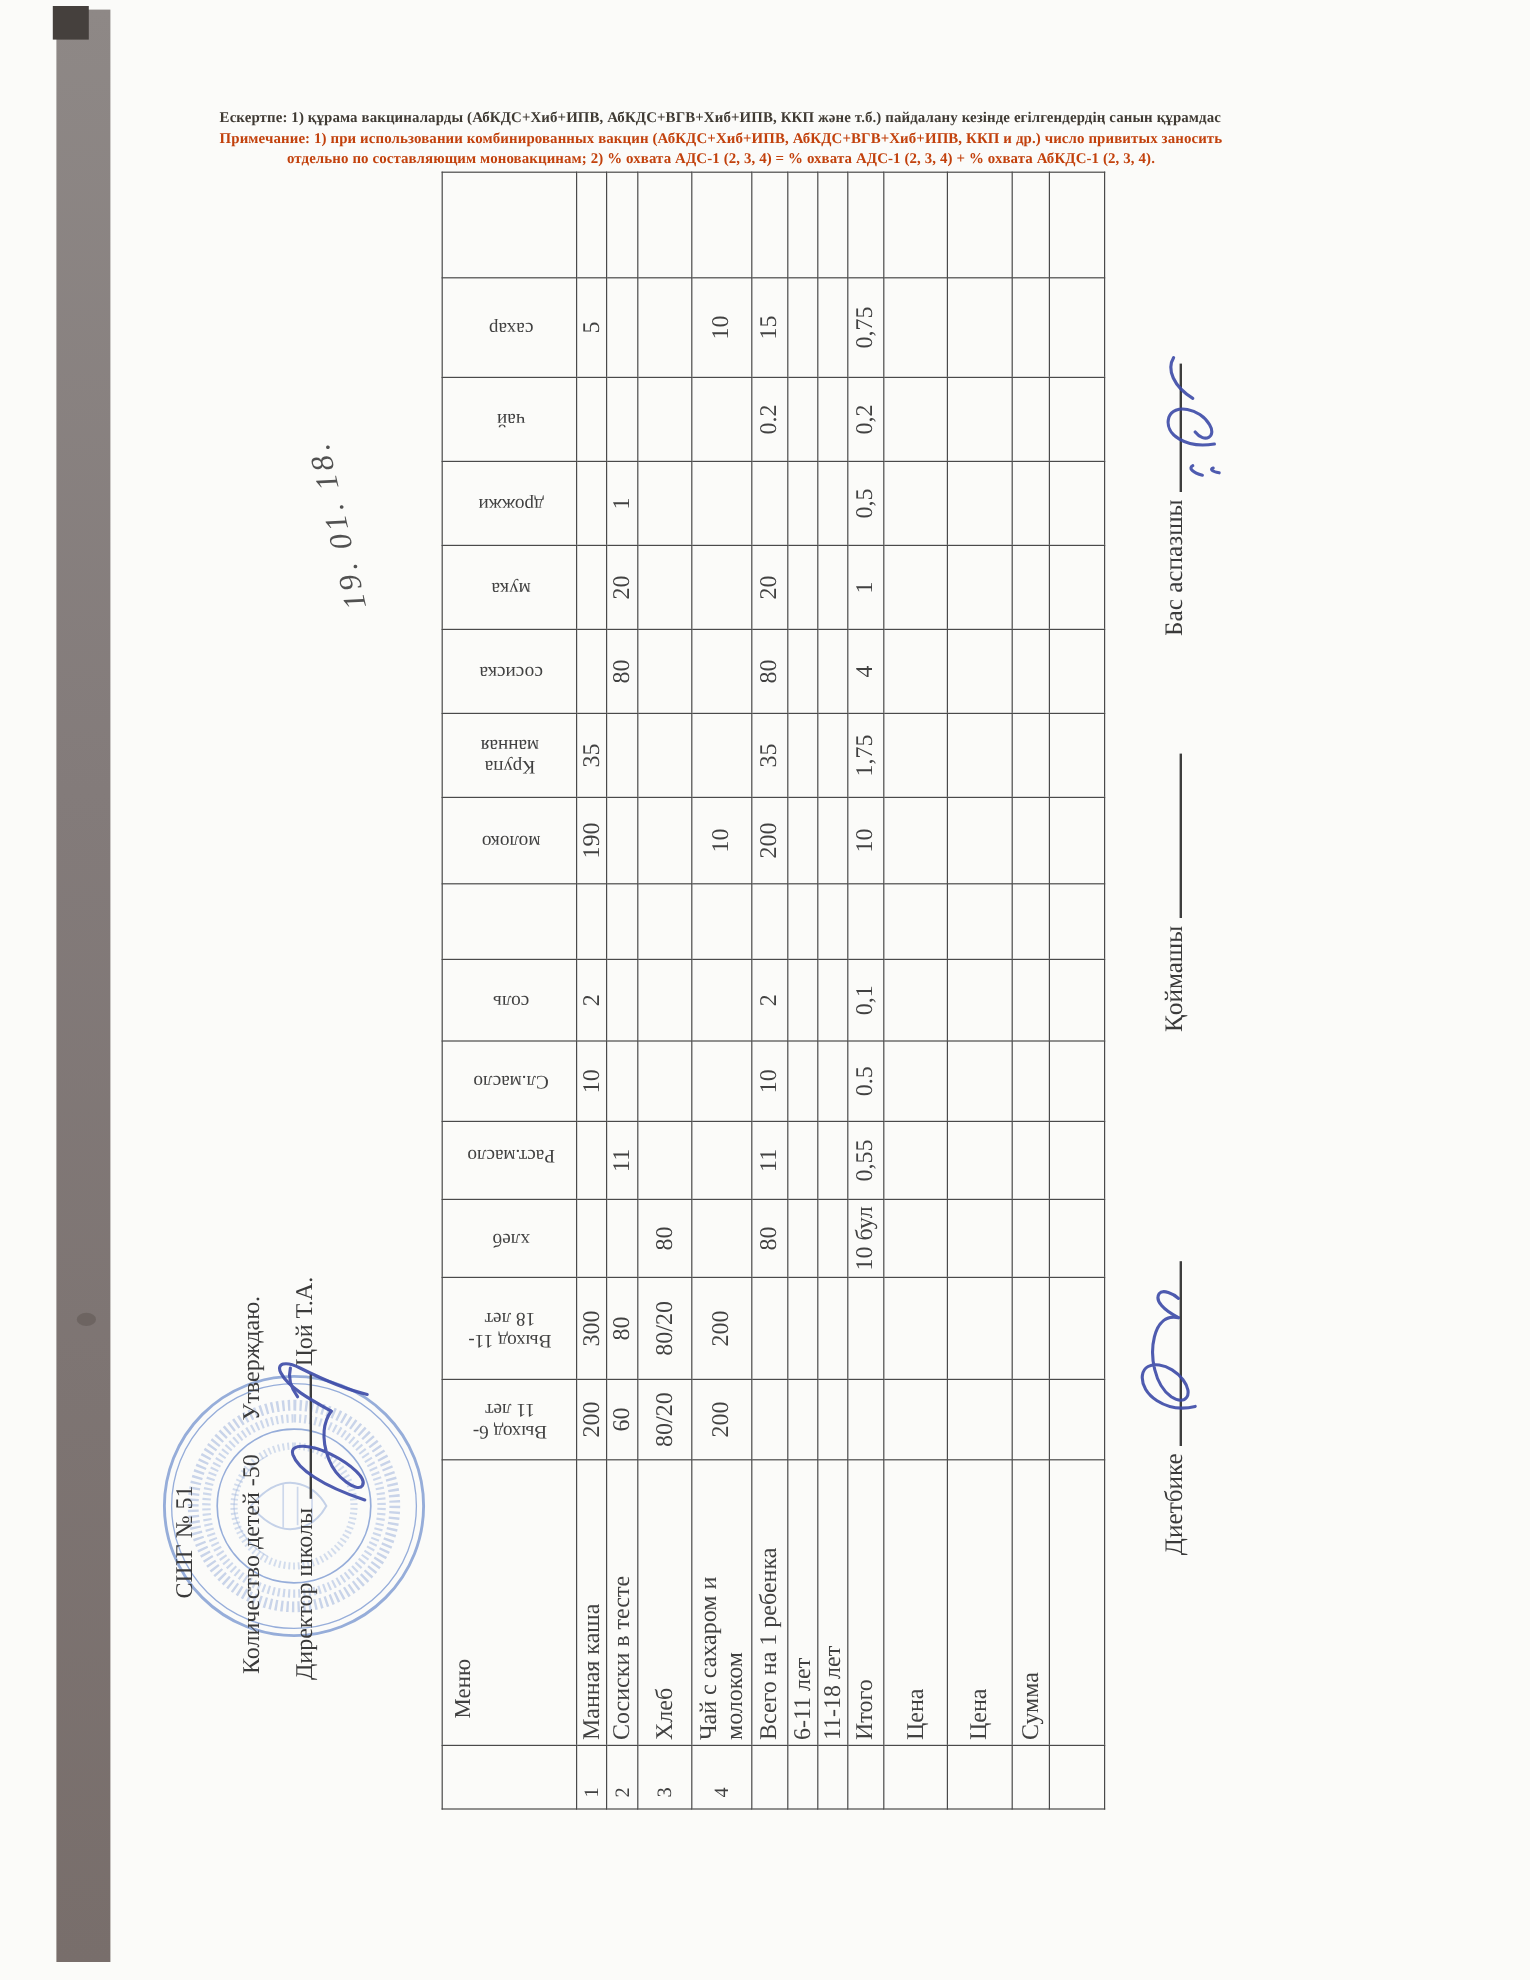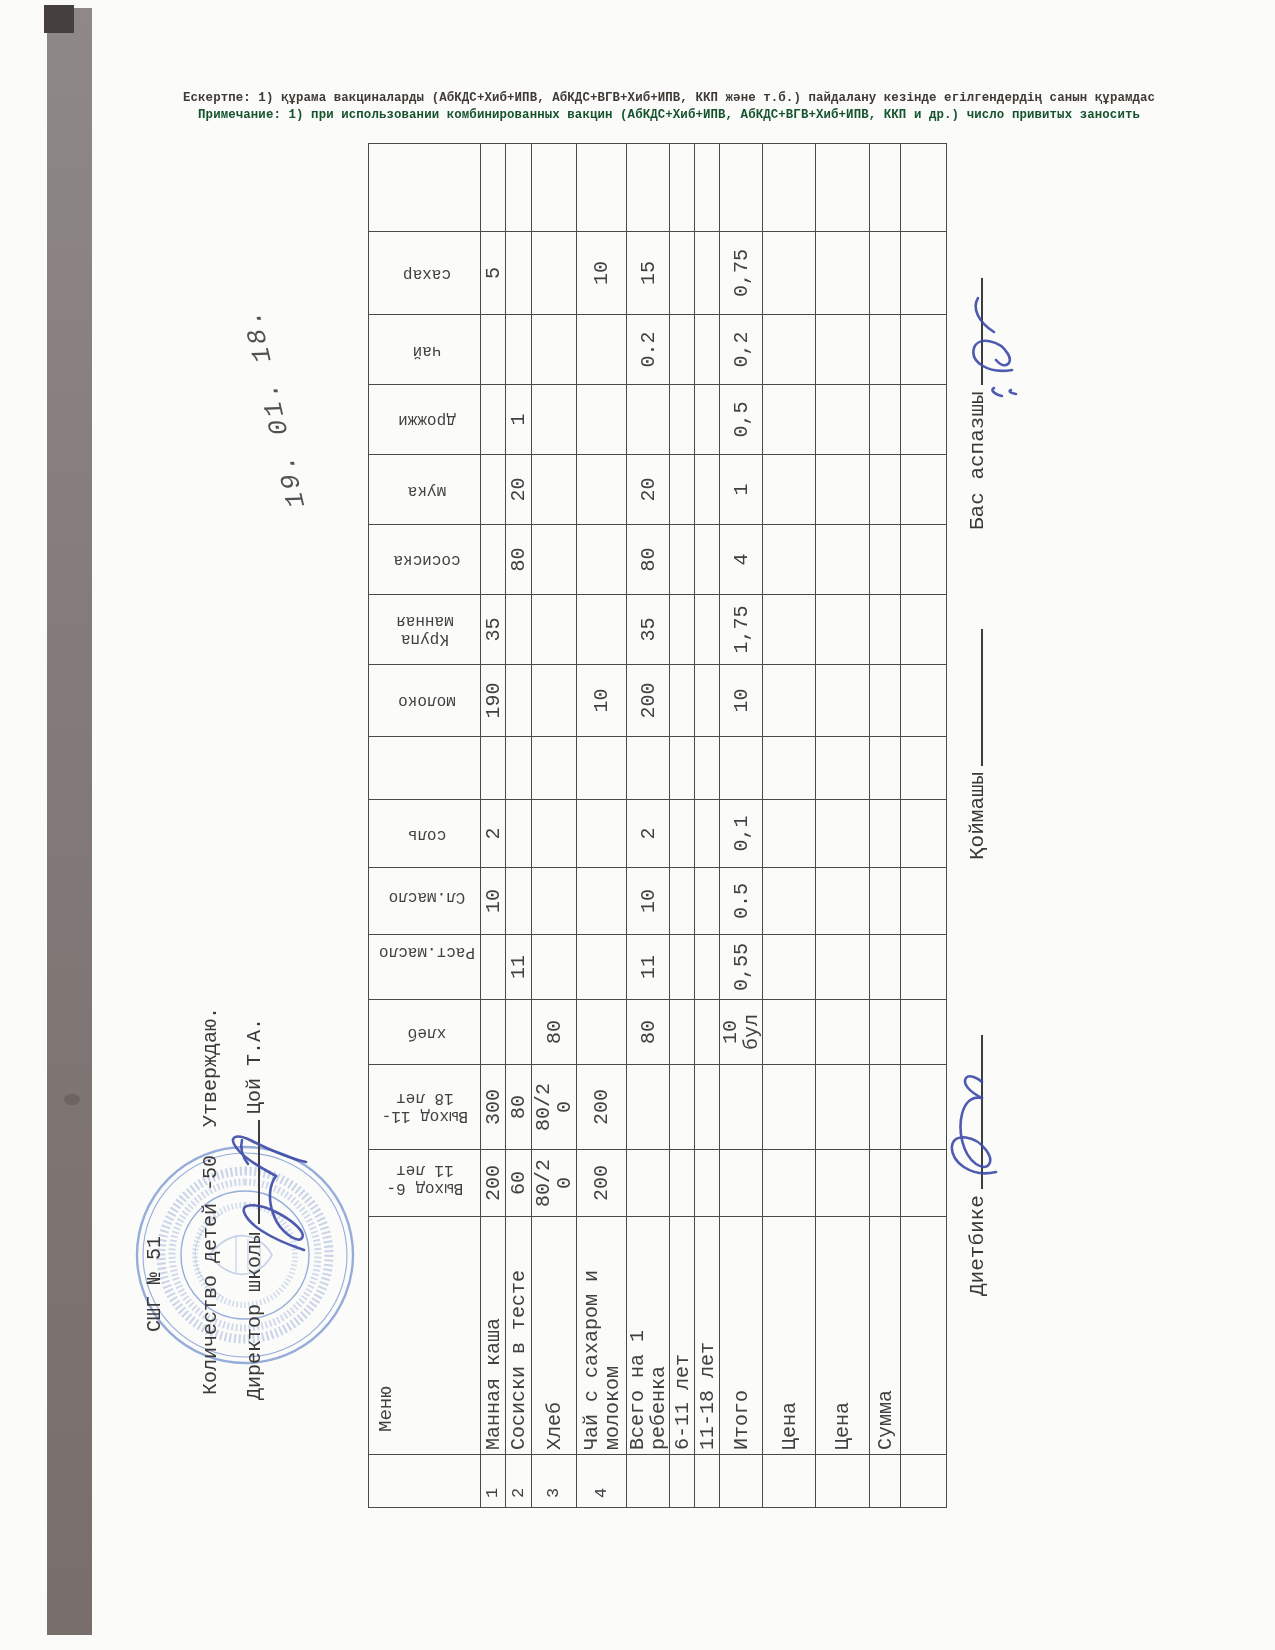--- a/index.html
+++ b/index.html
@@ -1,28 +1,28 @@
 <!DOCTYPE html>
 <html><head>
 <meta charset="utf-8">
 <style>
   html,body{margin:0;padding:0;background:#e9e9e7;}
   .page{position:relative;width:1275px;height:1650px;background:#fbfbf9;overflow:hidden;
-        font-family:Liberation Mono, monospace;}
+        font-family:Liberation Serif, serif;}
   
   .edge{position:absolute;left:47px;top:8px;width:45px;height:1627px;
         background:linear-gradient(180deg,#8e8886 0%,#837b7a 40%,#786e6b 100%);}
   .edge-cap{position:absolute;left:44px;top:5px;width:30px;height:28px;background:#45403d;}
   .speck{position:absolute;left:64px;top:1094px;width:16px;height:11px;background:#6a625e;
          border-radius:50%;opacity:.85;}
   
   .notes{position:absolute;left:183px;top:90px;}
   .note-ln{white-space:nowrap;font-size:12.4px;font-weight:bold;line-height:16.8px;letter-spacing:.1px;}
   .note-ln.kk{color:#3f3a33;}
-  .note-ln.ru{color:#14532d;text-align:center;}
+  .note-ln.ru{color:#c2410c;text-align:center;}
   
   .rot{position:absolute;left:0;top:0;width:1650px;height:1275px;
        transform-origin:0 0;transform:translateY(1650px) rotate(-90deg);}
   .rot > div{position:absolute;color:#3a3a3a;}
   .school{left:318px;top:143px;font-size:20px;}
   .countline{left:255px;top:199px;font-size:20px;}
   .approve{margin-left:28px;}
   .director{left:250px;top:243px;font-size:20px;}
   .dline{display:inline-block;width:104px;border-bottom:2px solid #3d3d3d;height:14px;margin:0 6px 0 8px;}
   .hdate{left:1146px;top:282px;font-size:26px;font-style:italic;letter-spacing:3px;
@@ -53,20 +53,21 @@
 
 <div class="page">
 
   <div class="edge"></div>
   <div class="edge-cap"></div>
   <div class="speck"></div>
 
   <div class="notes">
     <div class="note-ln kk">Ескертпе: 1) құрама вакциналарды (АбКДС+Хиб+ИПВ, АбКДС+ВГВ+Хиб+ИПВ, ККП және т.б.) пайдалану кезінде егілгендердің санын құрамдас</div>
     <div class="note-ln ru">Примечание: 1) при использовании комбинированных вакцин (АбКДС+Хиб+ИПВ, АбКДС+ВГВ+Хиб+ИПВ, ККП и др.) число привитых заносить</div>
+    <div class="note-ln ru">отдельно  по составляющим моновакцинам; 2) % охвата АДС-1 (2, 3, 4) = % охвата АДС-1 (2, 3, 4) + % охвата АбКДС-1 (2, 3, 4).</div>
   </div>
 
   <div class="rot">
 
     <svg class="stamp" width="224" height="224" viewBox="0 0 224 224">
       <g fill="none" stroke="#7d9ad2">
         <circle cx="112" cy="112" r="108" stroke-width="2.4"></circle>
         <circle cx="112" cy="112" r="102" stroke-width="1.1"></circle>
         <circle cx="112" cy="112" r="64" stroke-width="1.4"></circle>
         <circle cx="112" cy="112" r="84" stroke-width="9" stroke-dasharray="2 2.7" opacity="0.5"></circle>

